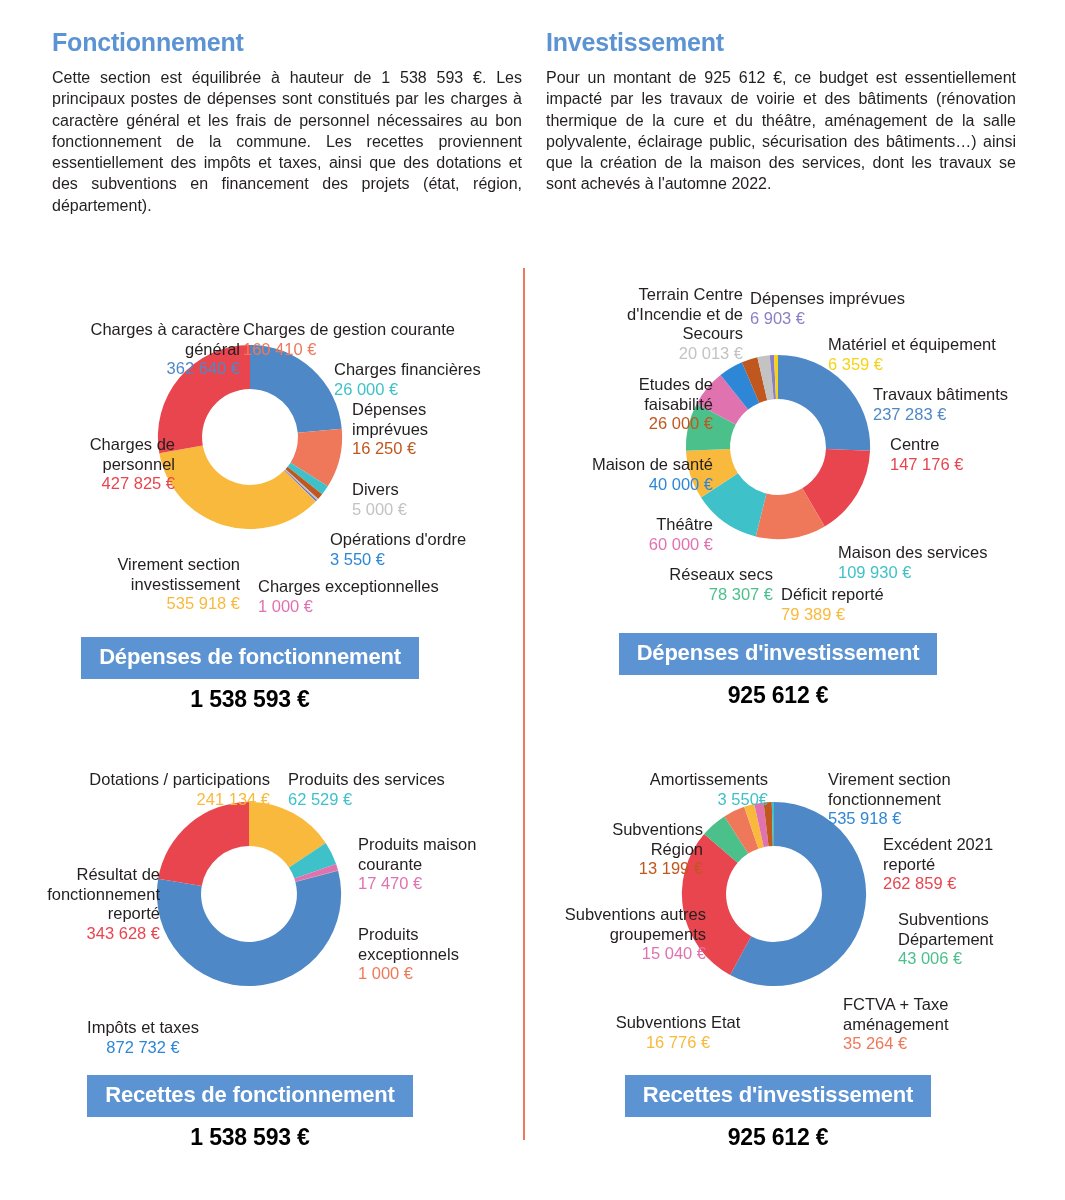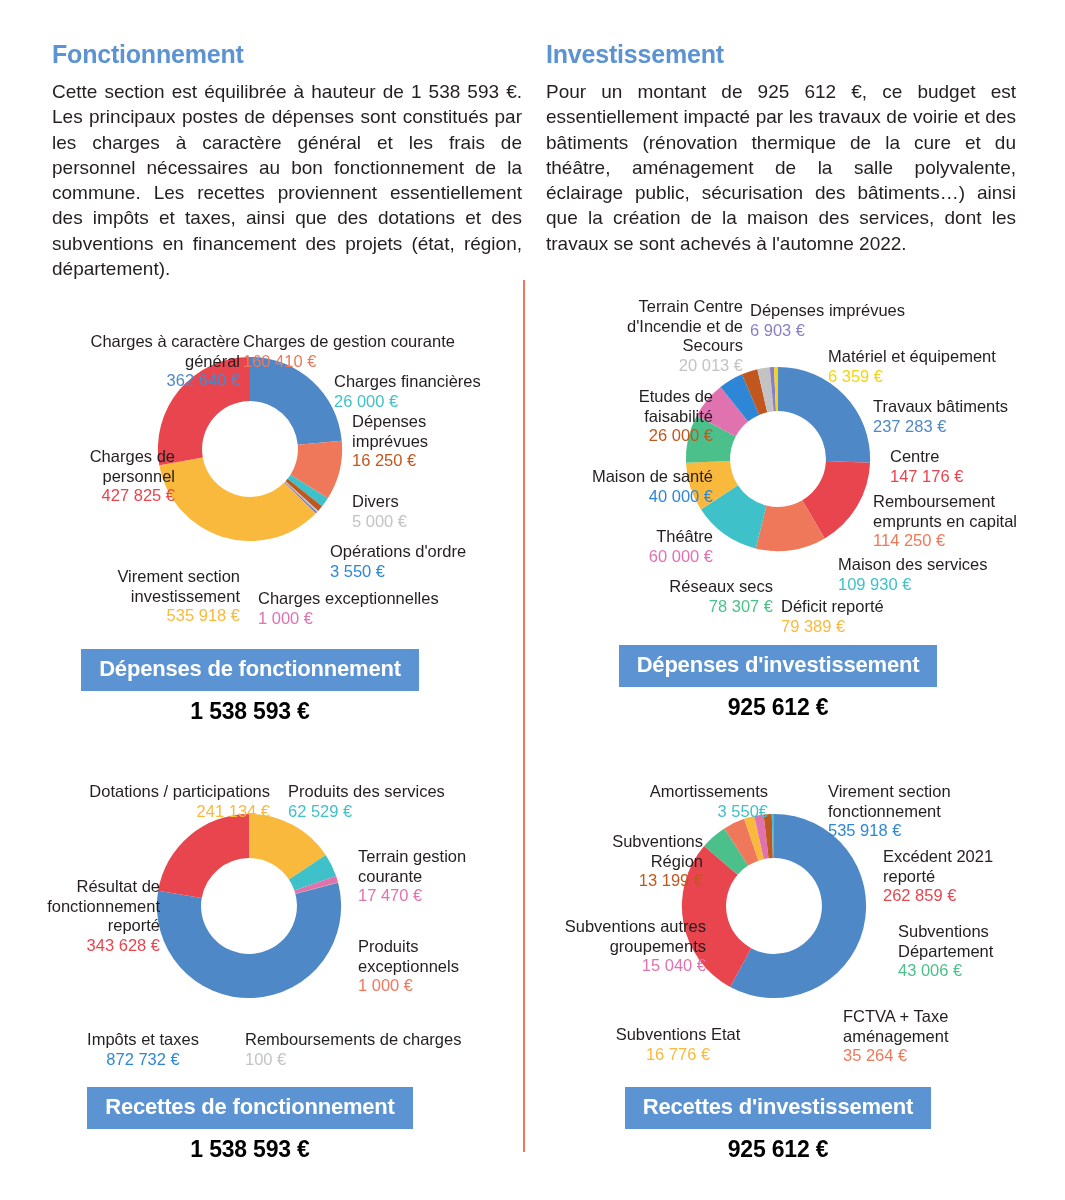--- a/index.html
+++ b/index.html
@@ -3,32 +3,32 @@
 <meta charset="utf-8">
 <style>
   * { box-sizing: border-box; margin: 0; padding: 0; }
   html, body {
     width: 1065px; height: 1200px;
     background: #ffffff;
     font-family: "Liberation Sans", sans-serif;
     color: #231f20;
     overflow: hidden;
   }
-  .page { position: relative; width: 1065px; height: 1056px; margin-top: 12px; }
+  .page { position: relative; width: 1065px; height: 1056px; }
 
   
   .intro { position: absolute; top: 28px; }
   .intro.left  { left: 52px;  width: 470px; }
   .intro.right { left: 546px; width: 470px; }
   .intro h2 {
     font-size: 25px; font-weight: bold; color: #5b93d3;
     letter-spacing: -0.2px; margin-bottom: 10px;
   }
   .intro p {
-    font-size: 19px; line-height: 1.33; text-align: justify;
+    font-size: 16px; line-height: 1.33; text-align: justify;
     color: #231f20;
   }
 
   
   .divider {
     position: absolute; left: 523px; top: 268px;
     width: 2px; height: 872px; background: #f0785a;
   }
 
   
@@ -191,24 +191,20 @@
     <div class="lbl r" style="left:10px; top:170px; width:175px;">
       <span>Maison de santé</span>
       <span class="v" style="color:#2e87d6">40 000 €</span>
     </div>
 
     <div class="lbl l" style="left:362px; top:150px; width:150px;">
       <span>Centre</span>
       <span class="v" style="color:#e8454f">147 176 €</span>
     </div>
 
-    <div class="lbl l" style="left:345px; top:195px; width:190px;">
-      <span>Remboursement emprunts en capital</span>
-      <span class="v" style="color:#f0785a">114 250 €</span>
-    </div>
 
     <div class="lbl r" style="left:55px; top:230px; width:130px;">
       <span>Théâtre</span>
       <span class="v" style="color:#e072b0">60 000 €</span>
     </div>
 
     <div class="lbl l" style="left:310px; top:258px; width:200px;">
       <span>Maison des services</span>
       <span class="v" style="color:#3fc1c9">109 930 €</span>
     </div>
@@ -247,43 +243,39 @@
       <span>Dotations / participations</span>
       <span class="v" style="color:#f9b93c">241 134 €</span>
     </div>
 
     <div class="lbl l" style="left:288px; top:10px; width:220px;">
       <span>Produits des services</span>
       <span class="v" style="color:#3fc1c9">62 529 €</span>
     </div>
 
     <div class="lbl l" style="left:358px; top:75px; width:140px;">
-      <span>Terrain gestion courante</span>
+      <span>Produits maison courante</span>
       <span class="v" style="color:#e072b0">17 470 €</span>
     </div>
 
     <div class="lbl r" style="left:15px; top:105px; width:145px;">
       <span>Résultat de fonctionnement reporté</span>
       <span class="v" style="color:#e8454f">343 628 €</span>
     </div>
 
     <div class="lbl l" style="left:358px; top:165px; width:140px;">
       <span>Produits exceptionnels</span>
       <span class="v" style="color:#f0785a">1 000 €</span>
     </div>
 
     <div class="lbl c" style="left:48px; top:258px; width:190px;">
       <span>Impôts et taxes</span>
       <span class="v" style="color:#2e87d6">872 732 €</span>
     </div>
 
-    <div class="lbl l" style="left:245px; top:258px; width:265px;">
-      <span>Remboursements de charges</span>
-      <span class="v" style="color:#c3c3c3">100 €</span>
-    </div>
 
     <div class="banner-wrap" style="left:0; top:335px; width:500px;">
       <span class="banner">Recettes de fonctionnement</span>
       <span class="total">1 538 593 €</span>
     </div>
   </div>
 
   <div class="block" style="left:528px; top:740px; width:537px; height:420px;">
 
     <div class="donut-wrap" style="left:152px; top:60px;">

